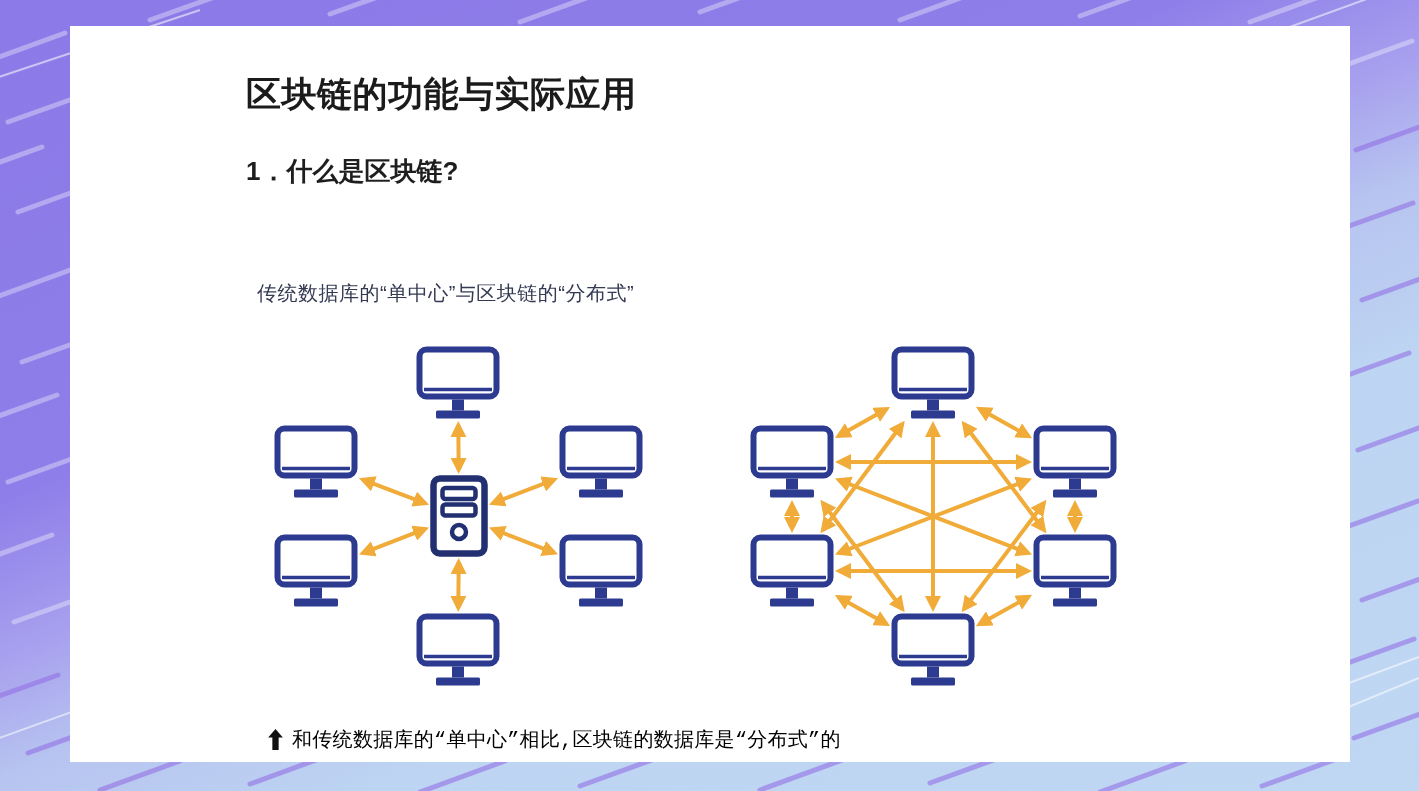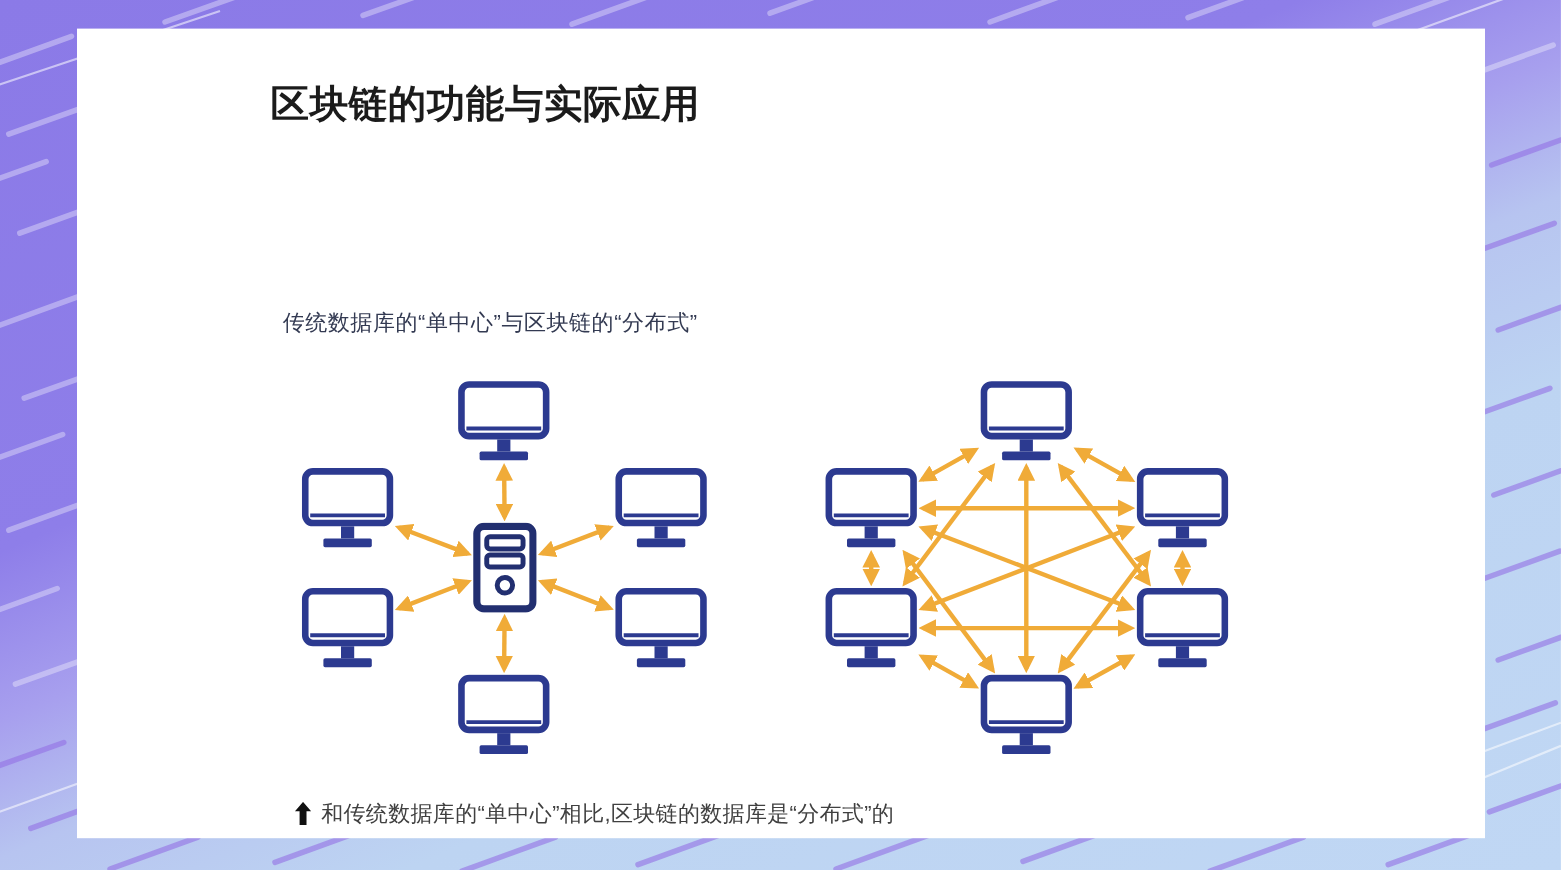--- a/index.html
+++ b/index.html
@@ -19,21 +19,21 @@
          color:#1b1b1b;letter-spacing:0.5px;white-space:nowrap;}
   .heading{position:absolute;left:176px;top:106px;font-size:26px;font-weight:800;
            color:#1e1e1e;white-space:nowrap;}
   .body-text{position:absolute;left:176px;top:156px;width:928px;font-size:17.5px;
              line-height:34px;color:#222222;text-align:justify;}
   .fig-caption{position:absolute;left:187px;top:254px;font-size:20px;
                color:var(--caption);letter-spacing:0.5px;white-space:nowrap;}
   .net{position:absolute;left:182px;top:304px;}
   .fig-note{position:absolute;left:198px;top:700px;display:flex;
             align-items:center;gap:9px;}
-  .fig-note .txt{font-size:20px;color:#404040;letter-spacing:0.3px;white-space:nowrap;}
+  .fig-note .txt{font-size:20px;color:#000000;letter-spacing:0.3px;white-space:nowrap;font-family:Liberation Mono, monospace;}
   .up-arrow{flex:0 0 auto;display:block;}
 </style>
 </head>
 <body>
 
 <div class="stage">
 
   <div class="bg">
     <svg width="1419" height="791" viewBox="0 0 1419 791">
       <g stroke="rgba(255,255,255,0.35)" stroke-width="5" stroke-linecap="round">
@@ -84,20 +84,21 @@
         <line x1="1290" y1="705" x2="1419" y2="657"></line>
         <line x1="1300" y1="727" x2="1419" y2="678"></line>
       </g>
     </svg>
   </div>
 
   <div class="card">
 
     <h1 class="title">区块链的功能与实际应用</h1>
 
+    <h2 class="heading">1．什么是区块链?</h2>
 
 
     <div class="fig-caption">传统数据库的“单中心”与区块链的“分布式”</div>
 
     <svg class="net" width="900" height="370" viewBox="0 0 900 370">
       <defs>
         <marker id="ah" viewBox="0 0 10 10" refX="7.5" refY="5" markerWidth="4" markerHeight="4" orient="auto-start-reverse">
           <path d="M0,0 L10,5 L0,10 Z" fill="var(--arrow)"></path>
         </marker>
         <symbol id="sym-monitor" viewBox="0 0 84 74">

